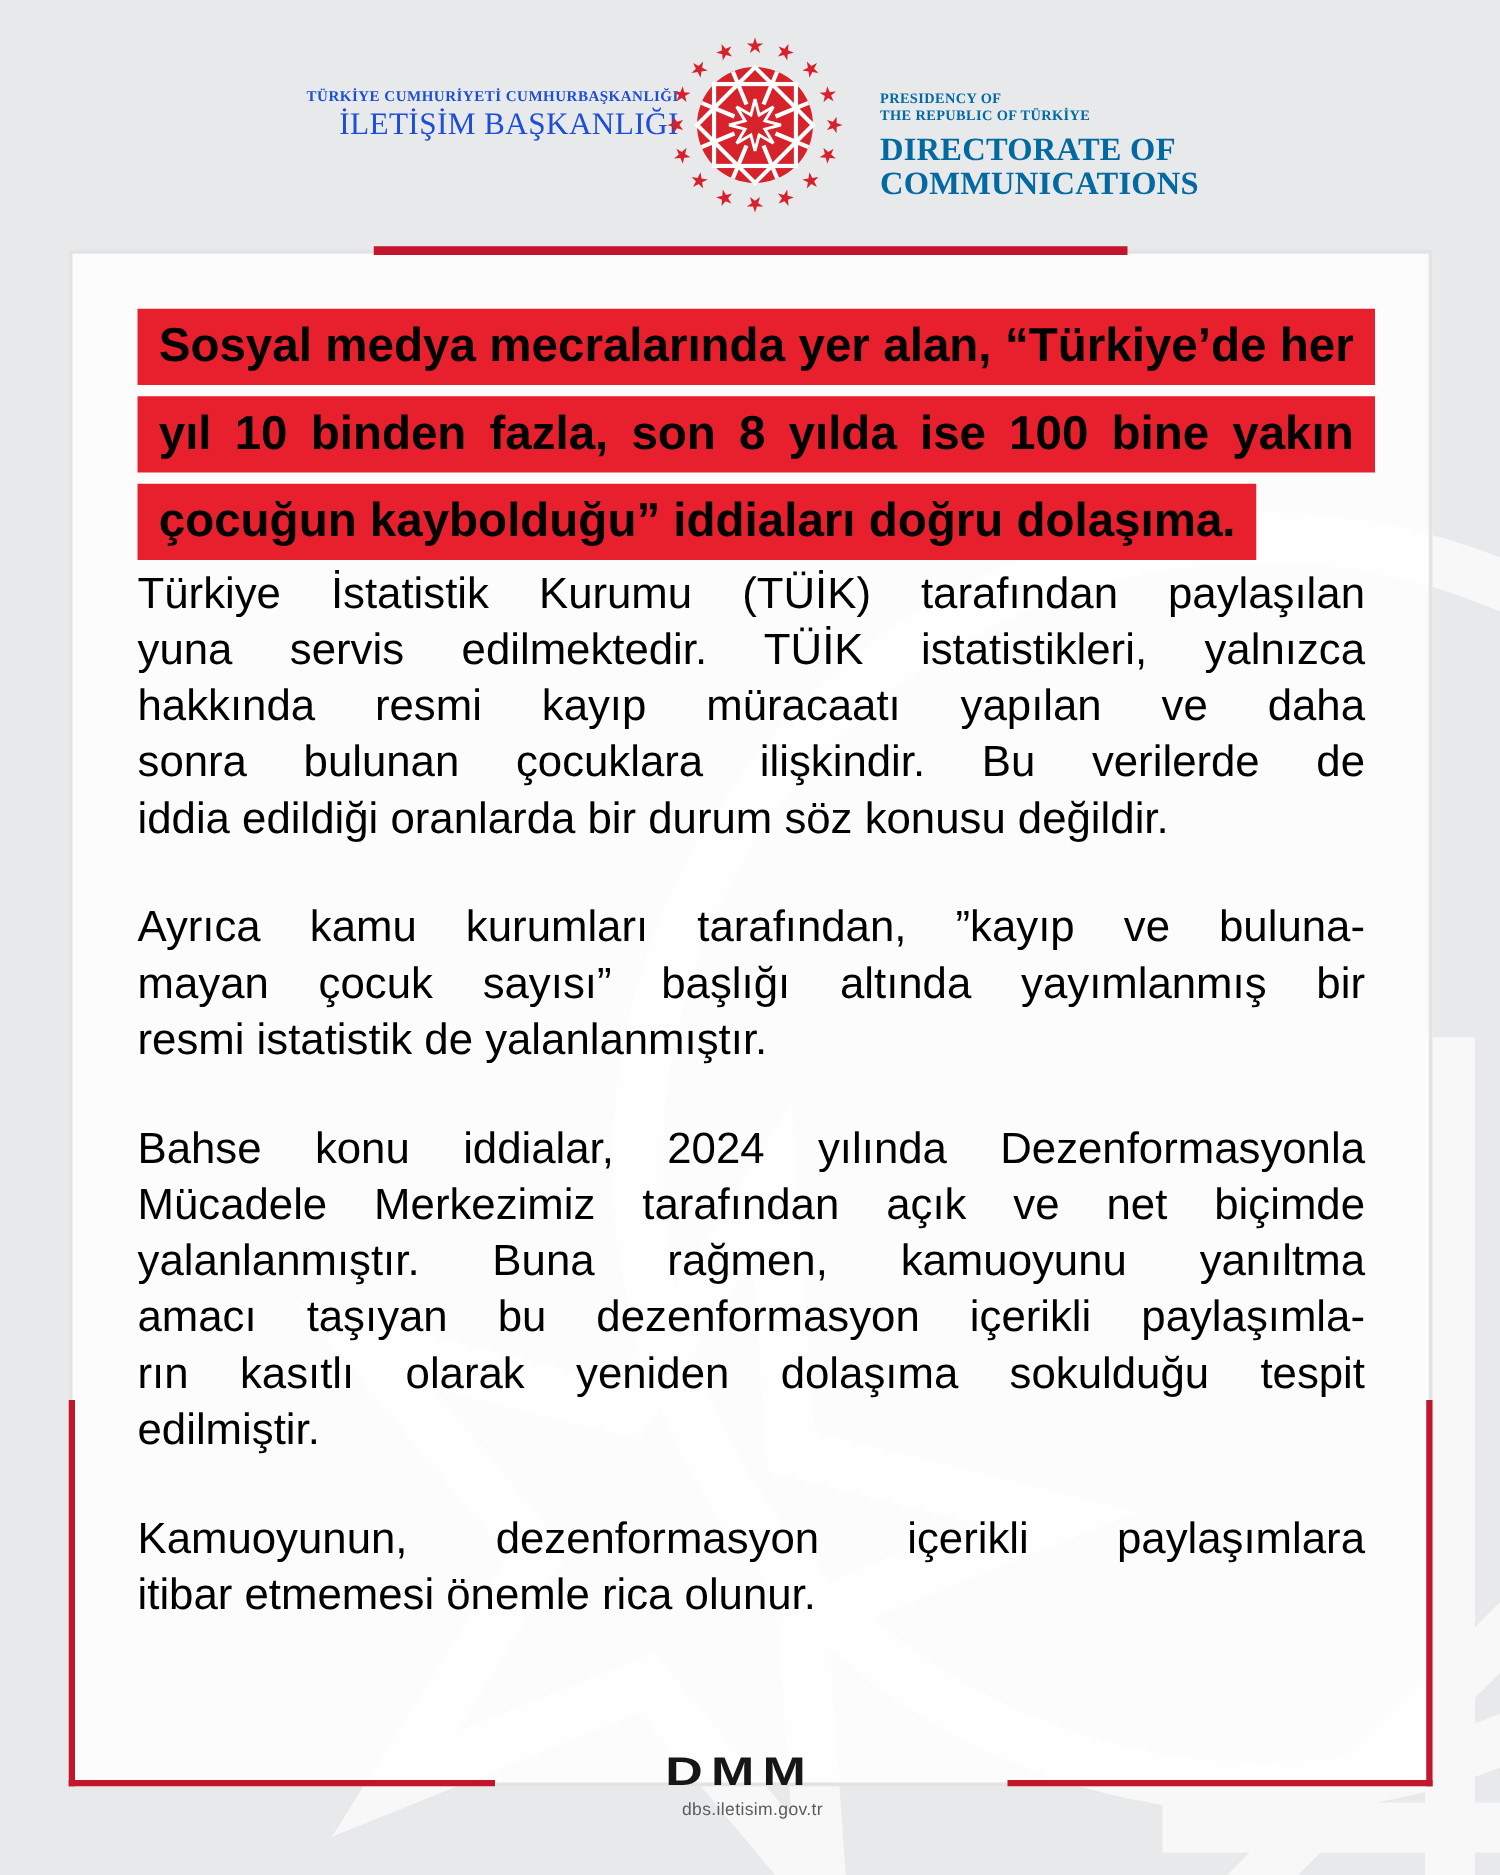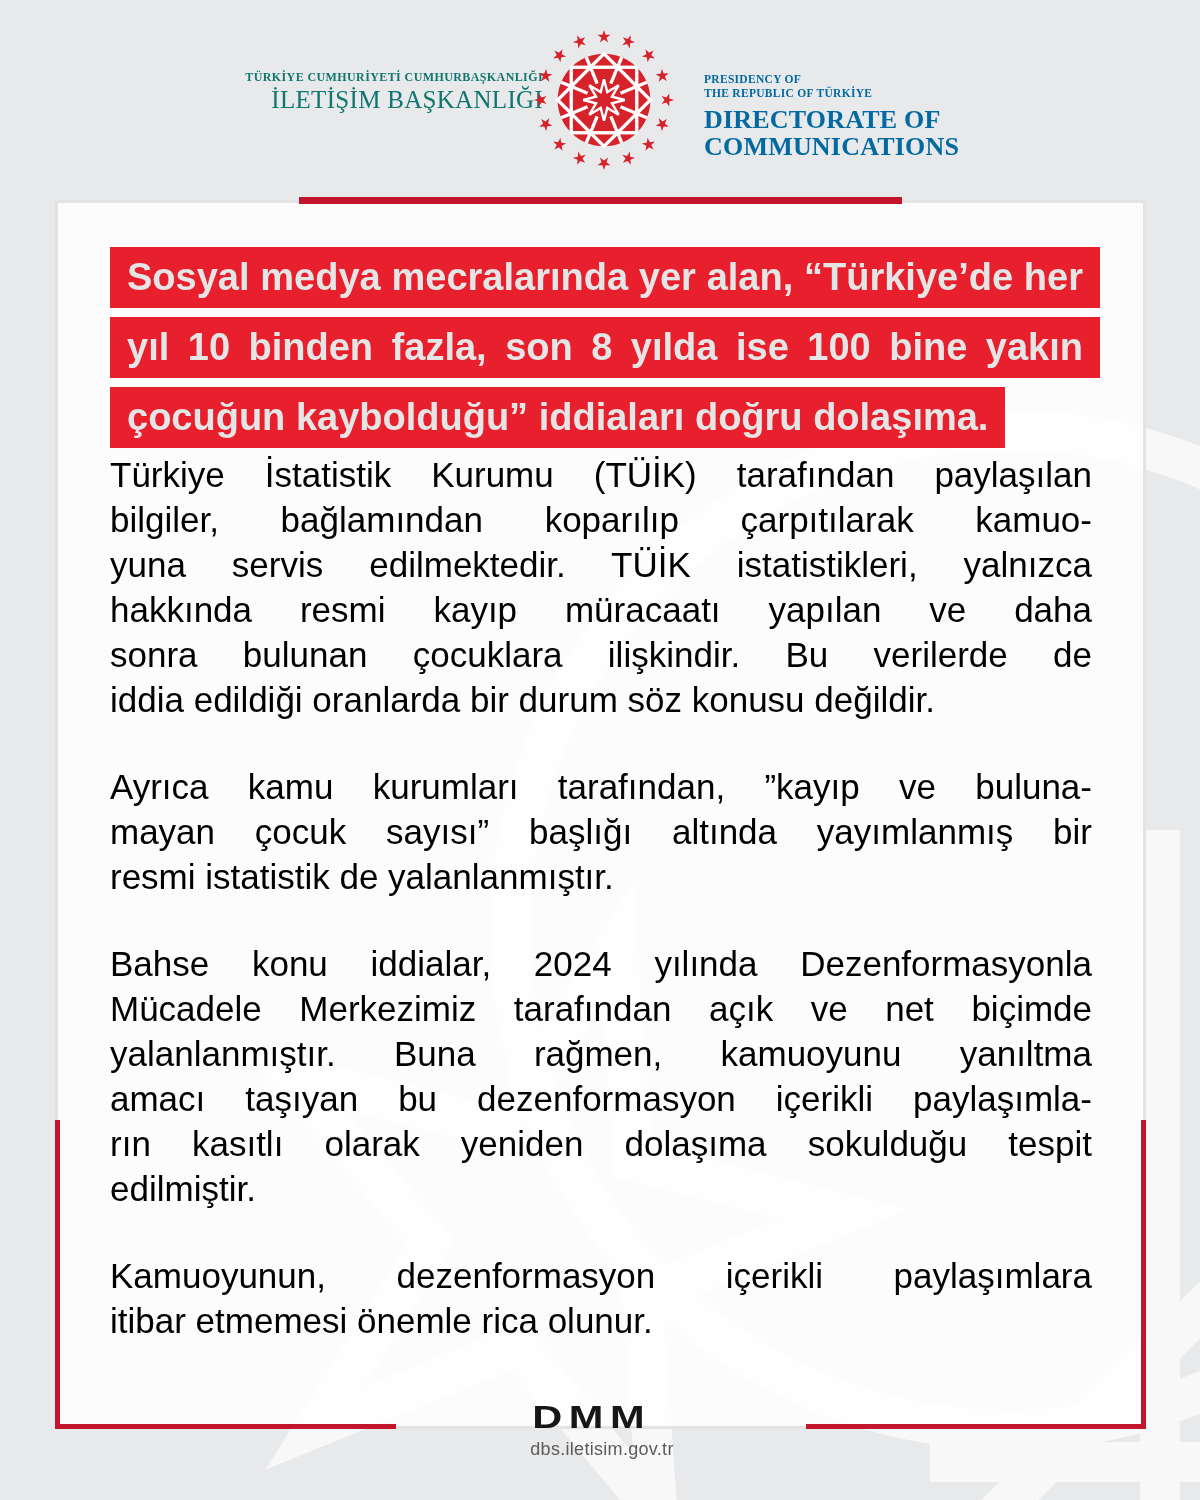--- a/index.html
+++ b/index.html
@@ -6,21 +6,21 @@
   body{
     width:1200px;height:1500px;position:relative;overflow:hidden;
     background:#e8e9ea;
     font-family:"Liberation Sans", sans-serif;
   }
   
   .watermark{position:absolute;left:0;top:0;z-index:0;}
   
   .hdr-left{
     position:absolute;right:657px;top:70px;text-align:right;z-index:2;
-    font-family:"Liberation Serif", serif;color:#0f766e;
+    font-family:"Liberation Serif", serif;color:#1d4ed8;
   }
   .hdr-left .small{font-size:12px;font-weight:bold;letter-spacing:.4px;}
   .hdr-left .large{font-size:25px;font-weight:normal;margin-top:1px;letter-spacing:.3px;}
   .hdr-right{
     position:absolute;left:704px;top:72px;text-align:left;z-index:2;
     font-family:"Liberation Serif", serif;color:#0369a1;
   }
   .hdr-right .small{font-size:11.5px;font-weight:bold;line-height:14px;letter-spacing:.3px;}
   .hdr-right .large{font-size:26px;font-weight:bold;line-height:27px;margin-top:6px;letter-spacing:.2px;}
   .emblem{position:absolute;left:530px;top:26px;width:148px;height:148px;z-index:2;}
@@ -31,35 +31,35 @@
     box-sizing:border-box;border:3px solid #e3e3e4;background:rgba(255,255,255,.85);z-index:1;
   }
   .accent{position:absolute;background:#c3162c;z-index:3;}
   #acc-left{left:55px;top:1120px;width:5px;height:309px;}
   #acc-right{left:1141px;top:1120px;width:5px;height:309px;}
   #acc-bottom-left{left:55px;top:1424px;width:341px;height:5px;}
   #acc-bottom-right{left:806px;top:1424px;width:340px;height:5px;}
   
   .headline{position:absolute;left:110px;top:247px;width:990px;z-index:2;}
   .hl{
-    box-sizing:border-box;background:#e8202e;color:#e5e5e5;
+    box-sizing:border-box;background:#e8202e;color:#000000;
     font-weight:bold;font-size:38px;height:61px;line-height:61px;
     padding:0 17px;margin-bottom:9px;white-space:nowrap;
   }
   .hl.fill{width:990px;text-align:justify;text-align-last:justify;}
   .hl.fit{display:inline-block;}
   
   .bodytext{position:absolute;left:110px;top:452px;width:982px;z-index:2;color:#000000;font-size:35px;}
   .para{margin-bottom:42px;}
   .bl{line-height:45px;text-align:justify;text-align-last:justify;}
   .bl.last{text-align-last:left;}
   
   .footer{position:absolute;left:0;top:1399px;width:1184px;text-align:center;z-index:4;}
   .dmm{display:inline-block;font-size:32px;font-weight:900;letter-spacing:5px;color:#161616;transform:scaleX(1.3);}
-  .url{font-size:18px;color:#5b5b5b;margin-top:3px;letter-spacing:.3px;padding-left:20px;}
+  .url{font-size:14px;color:#5b5b5b;margin-top:3px;letter-spacing:.3px;padding-left:20px;}
 </style>
 </head>
 <body>
 
 <svg class="watermark" width="1200" height="1500" viewBox="0 0 1200 1500">
   <g stroke="#ffffff" stroke-width="40" fill="none" opacity="0.72">
     <circle cx="1010" cy="930" r="500" vector-effect="non-scaling-stroke"></circle>
     <line x1="1160" y1="830" x2="1160" y2="1500" vector-effect="non-scaling-stroke"></line>
     <line x1="880" y1="1630" x2="1320" y2="1190" vector-effect="non-scaling-stroke"></line>
     <line x1="930" y1="1462" x2="1240" y2="1462" vector-effect="non-scaling-stroke"></line>
@@ -127,21 +127,20 @@
 
 <div class="headline">
   <div class="hl fill">Sosyal medya mecralarında yer alan, “Türkiye’de her</div>
   <div class="hl fill">yıl 10 binden fazla, son 8 yılda ise 100 bine yakın</div>
   <div class="hl fit">çocuğun kaybolduğu” iddiaları doğru dolaşıma.</div>
 </div>
 
 <div class="bodytext">
   <div class="para">
     <div class="bl">Türkiye İstatistik Kurumu (TÜİK) tarafından paylaşılan</div>
-    <div class="bl">bilgiler, bağlamından koparılıp çarpıtılarak kamuo-</div>
     <div class="bl">yuna servis edilmektedir. TÜİK istatistikleri, yalnızca</div>
     <div class="bl">hakkında resmi kayıp müracaatı yapılan ve daha</div>
     <div class="bl">sonra bulunan çocuklara ilişkindir. Bu verilerde de</div>
     <div class="bl last">iddia edildiği oranlarda bir durum söz konusu değildir.</div>
   </div>
   <div class="para">
     <div class="bl">Ayrıca kamu kurumları tarafından, ”kayıp ve buluna-</div>
     <div class="bl">mayan çocuk sayısı” başlığı altında yayımlanmış bir</div>
     <div class="bl last">resmi istatistik de yalanlanmıştır.</div>
   </div>

